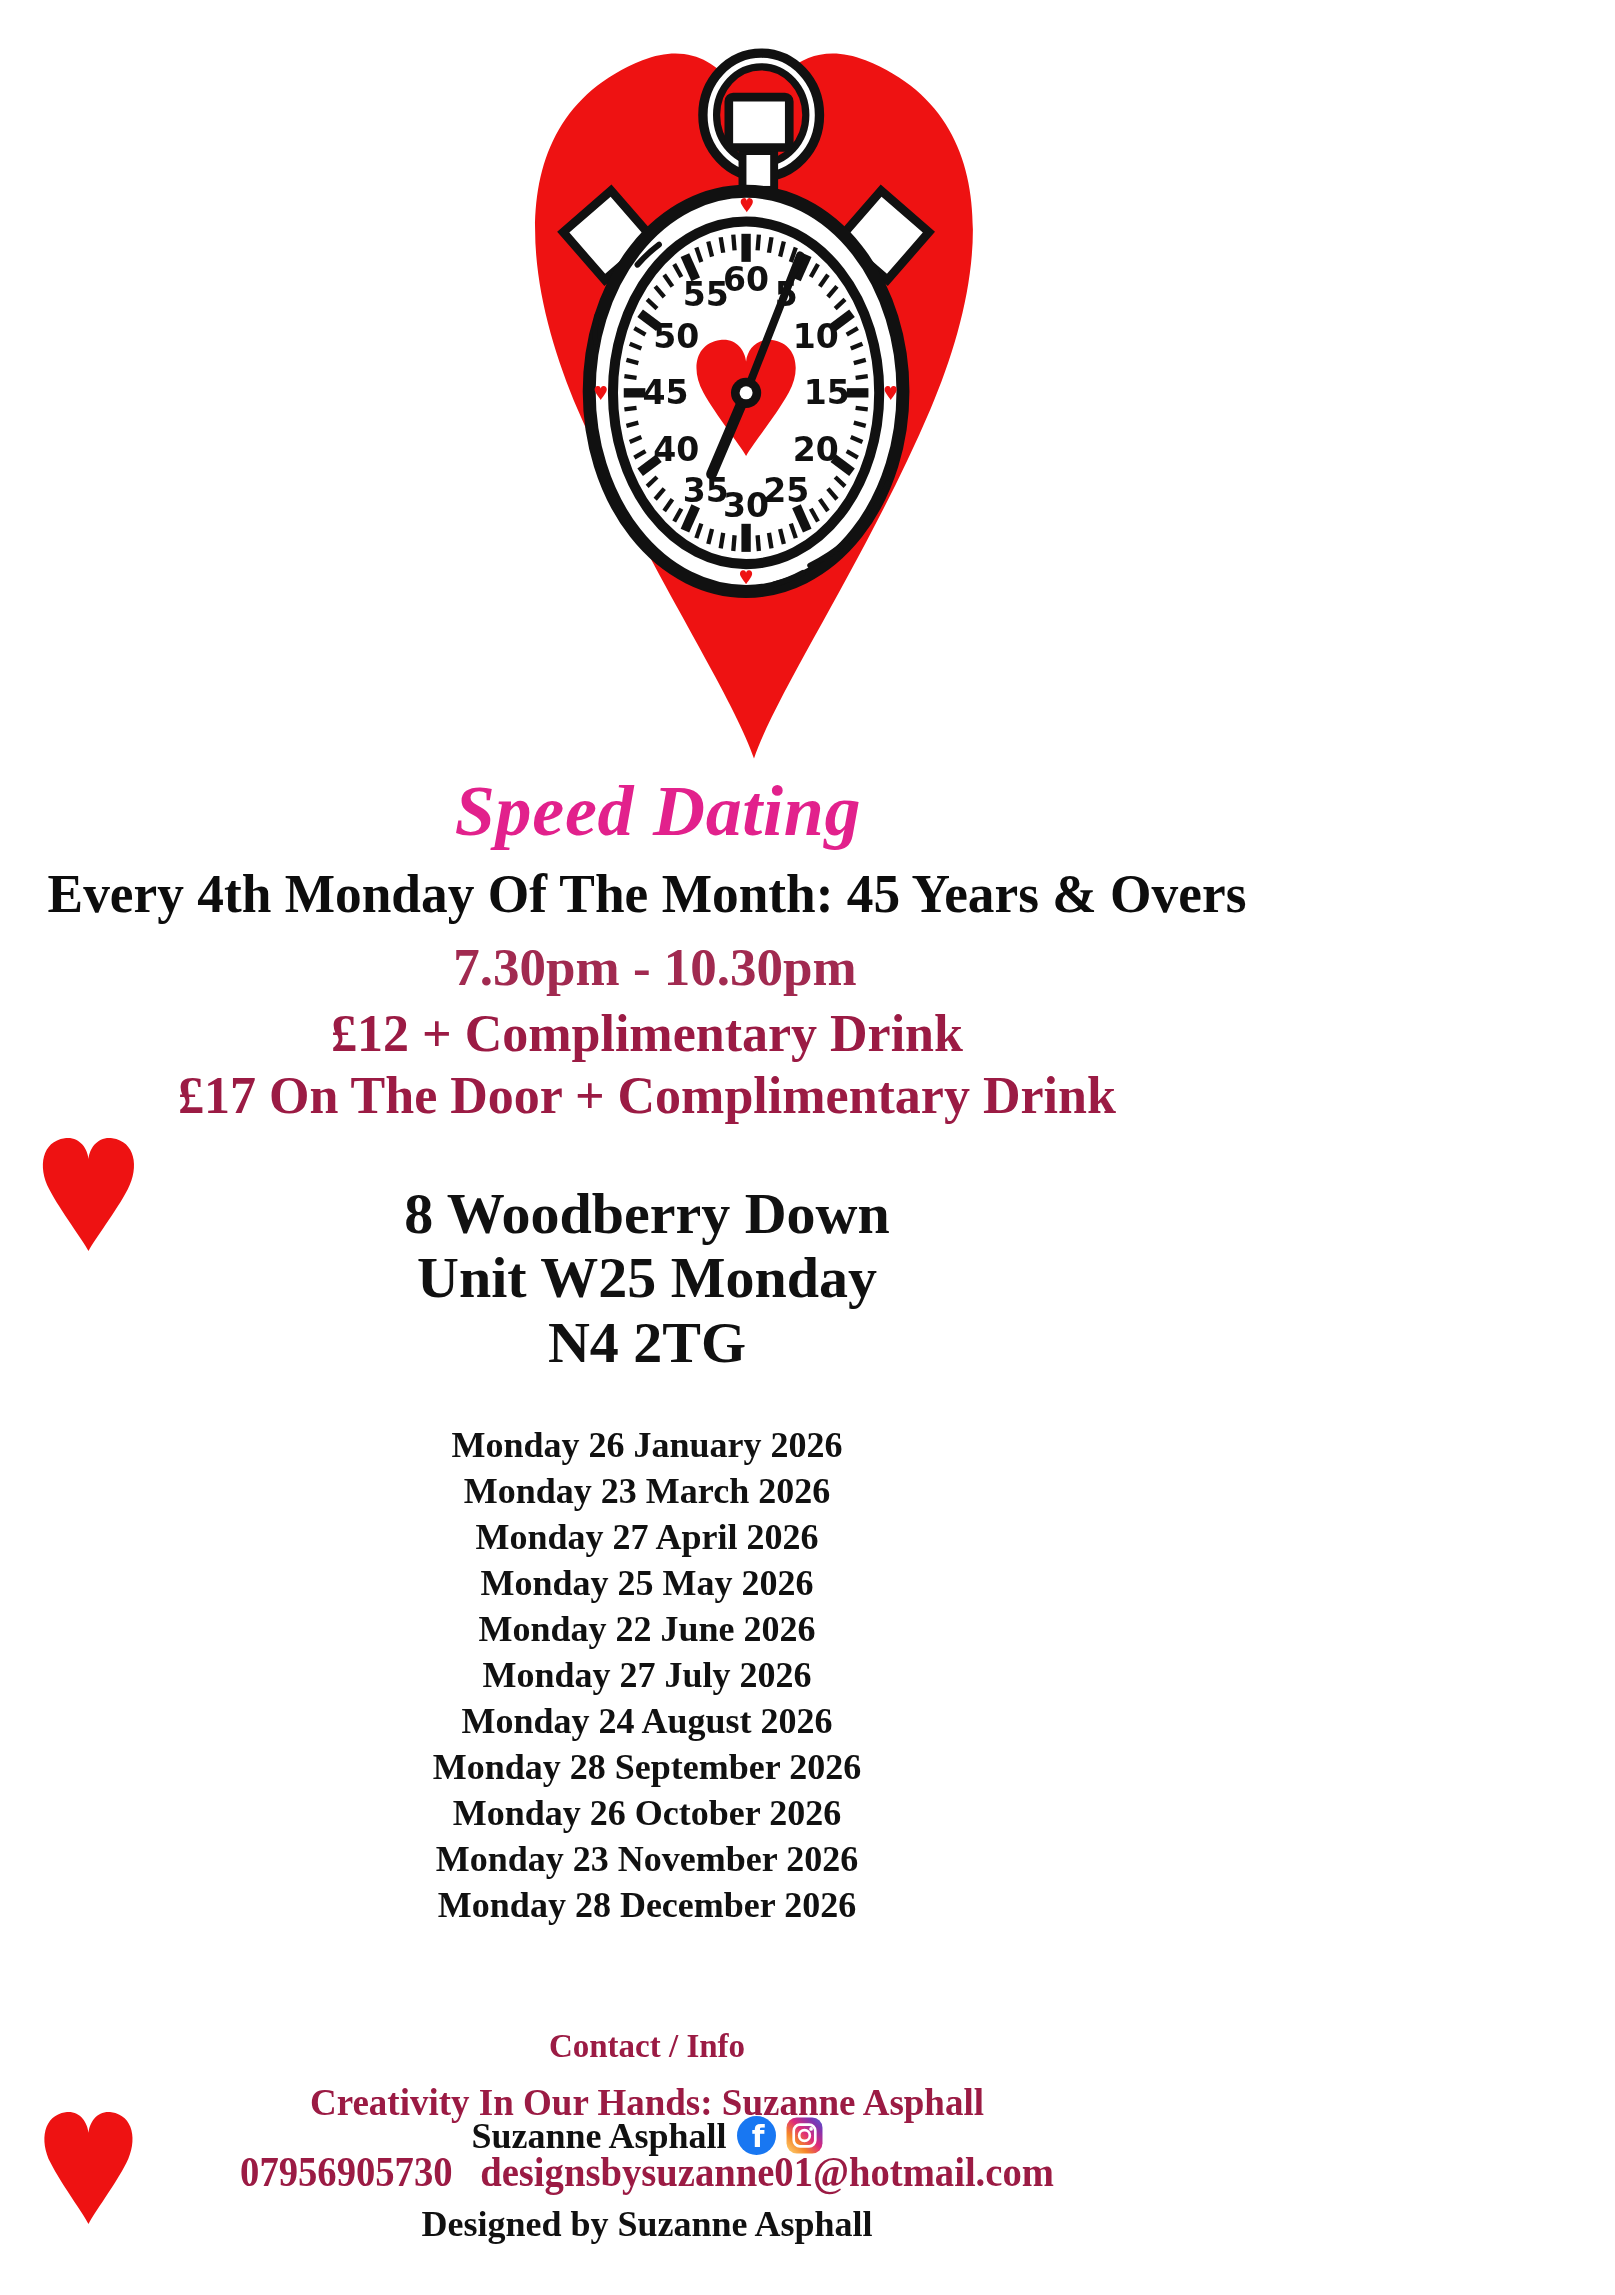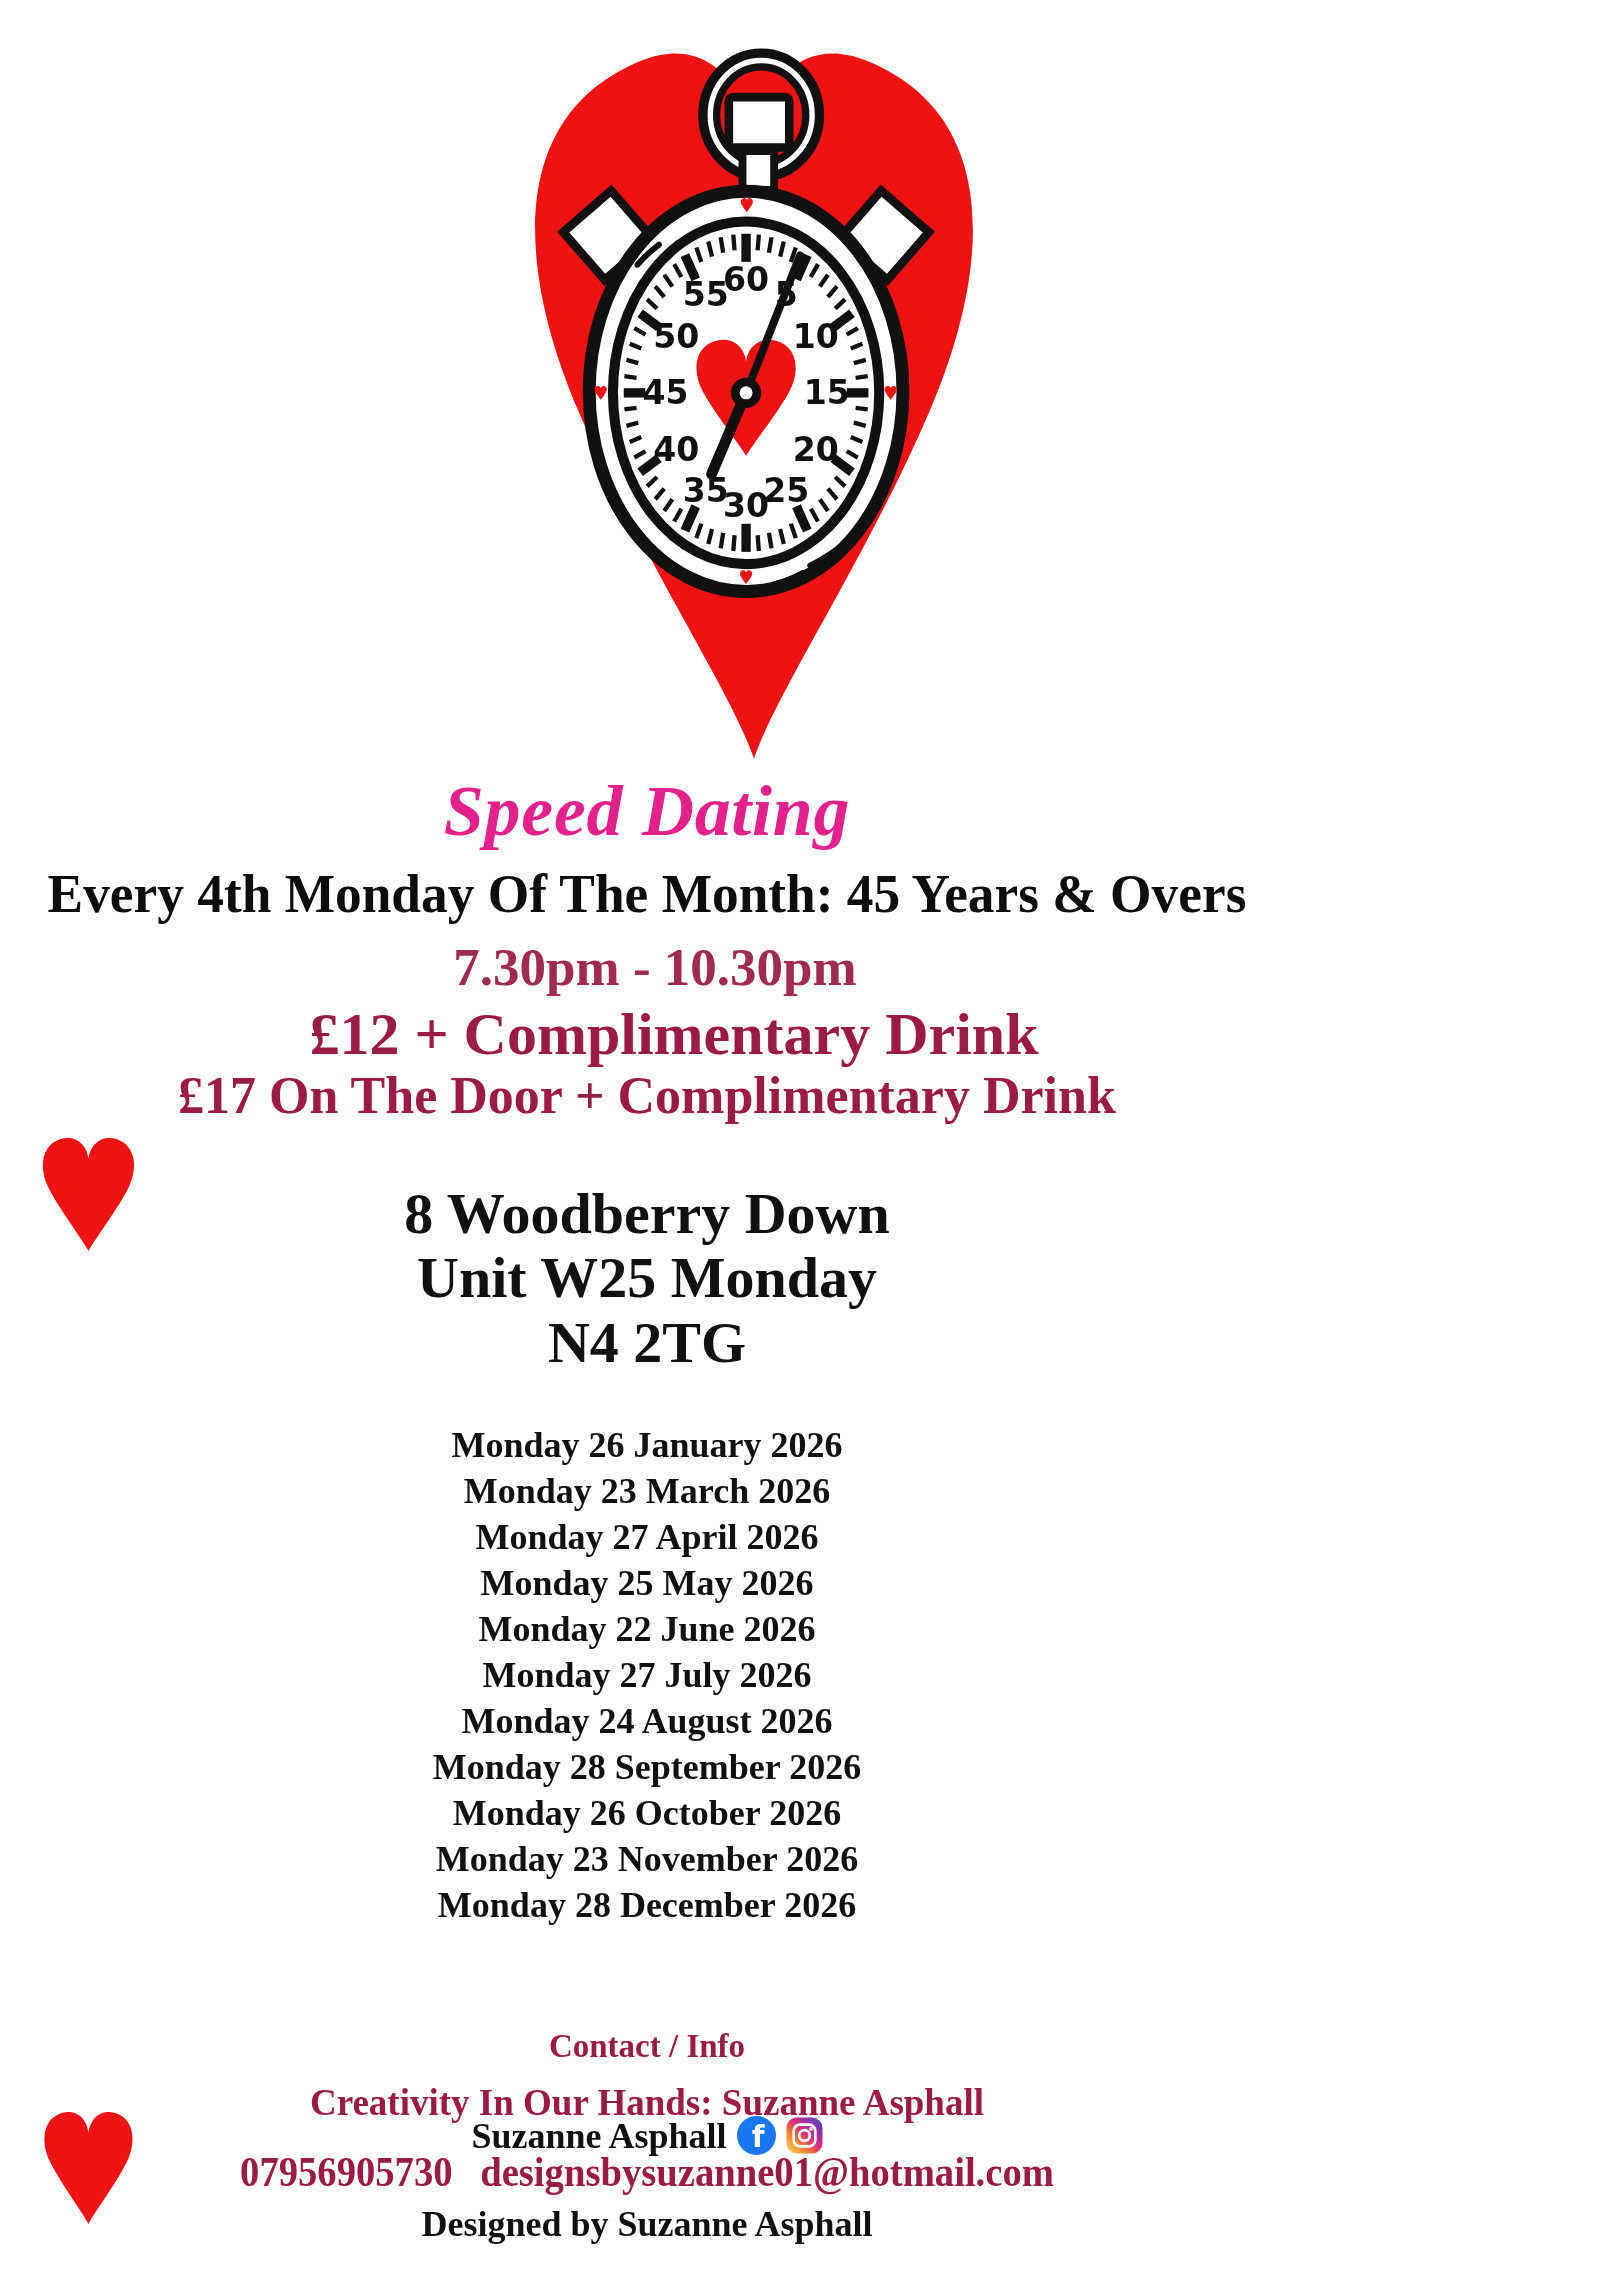--- a/index.html
+++ b/index.html
@@ -6,24 +6,24 @@
   #flyer{
     position:relative;
     width:1294px;height:2295px;
     background:#ffffff;
     overflow:hidden;
     font-family:"Liberation Serif",serif;
     font-weight:bold;
     color:#111;
   }
   .line{position:absolute;left:0;width:100%;text-align:center;white-space:nowrap;}
-  .title{top:772px;font-size:72px;line-height:79px;font-style:italic;color:#E2218C;letter-spacing:0.7px;}
+  .title{top:772px;font-size:72px;line-height:79px;font-style:italic;color:#E2218C;letter-spacing:0.7px;padding-left:11px;}
   .headline{top:861px;font-size:55px;line-height:66px;color:#0d0d0d;transform:scaleX(.97);}
   .time{top:936px;font-size:53px;line-height:63px;color:#A12A50;margin-left:8px;}
-  .price1{top:1003px;font-size:60px;line-height:62px;color:#9B1B44;padding-left:27px;}
+  .price1{top:1003px;font-size:52px;line-height:62px;color:#9B1B44;}
   .price2{top:1065px;font-size:52px;line-height:62px;color:#9B1B44;}
   .addr1{top:1181px;font-size:58px;line-height:65px;}
   .addr2{top:1245px;font-size:58px;line-height:65px;}
   .addr3{top:1310px;font-size:58px;line-height:65px;}
   .dates{position:absolute;top:1422px;left:0;width:100%;text-align:center;}
   .date-line{font-size:36px;line-height:46px;white-space:nowrap;}
   .contact-heading{top:2026px;font-size:33px;line-height:40px;color:#9B1B44;}
   .brand-line{top:2082px;font-size:37px;line-height:42px;color:#9B1B44;}
   .suzanne-row{top:2116px;height:40px;display:flex;justify-content:center;align-items:center;gap:10px;}
   .suzanne-row .name{font-size:36px;line-height:40px;color:#111;}

